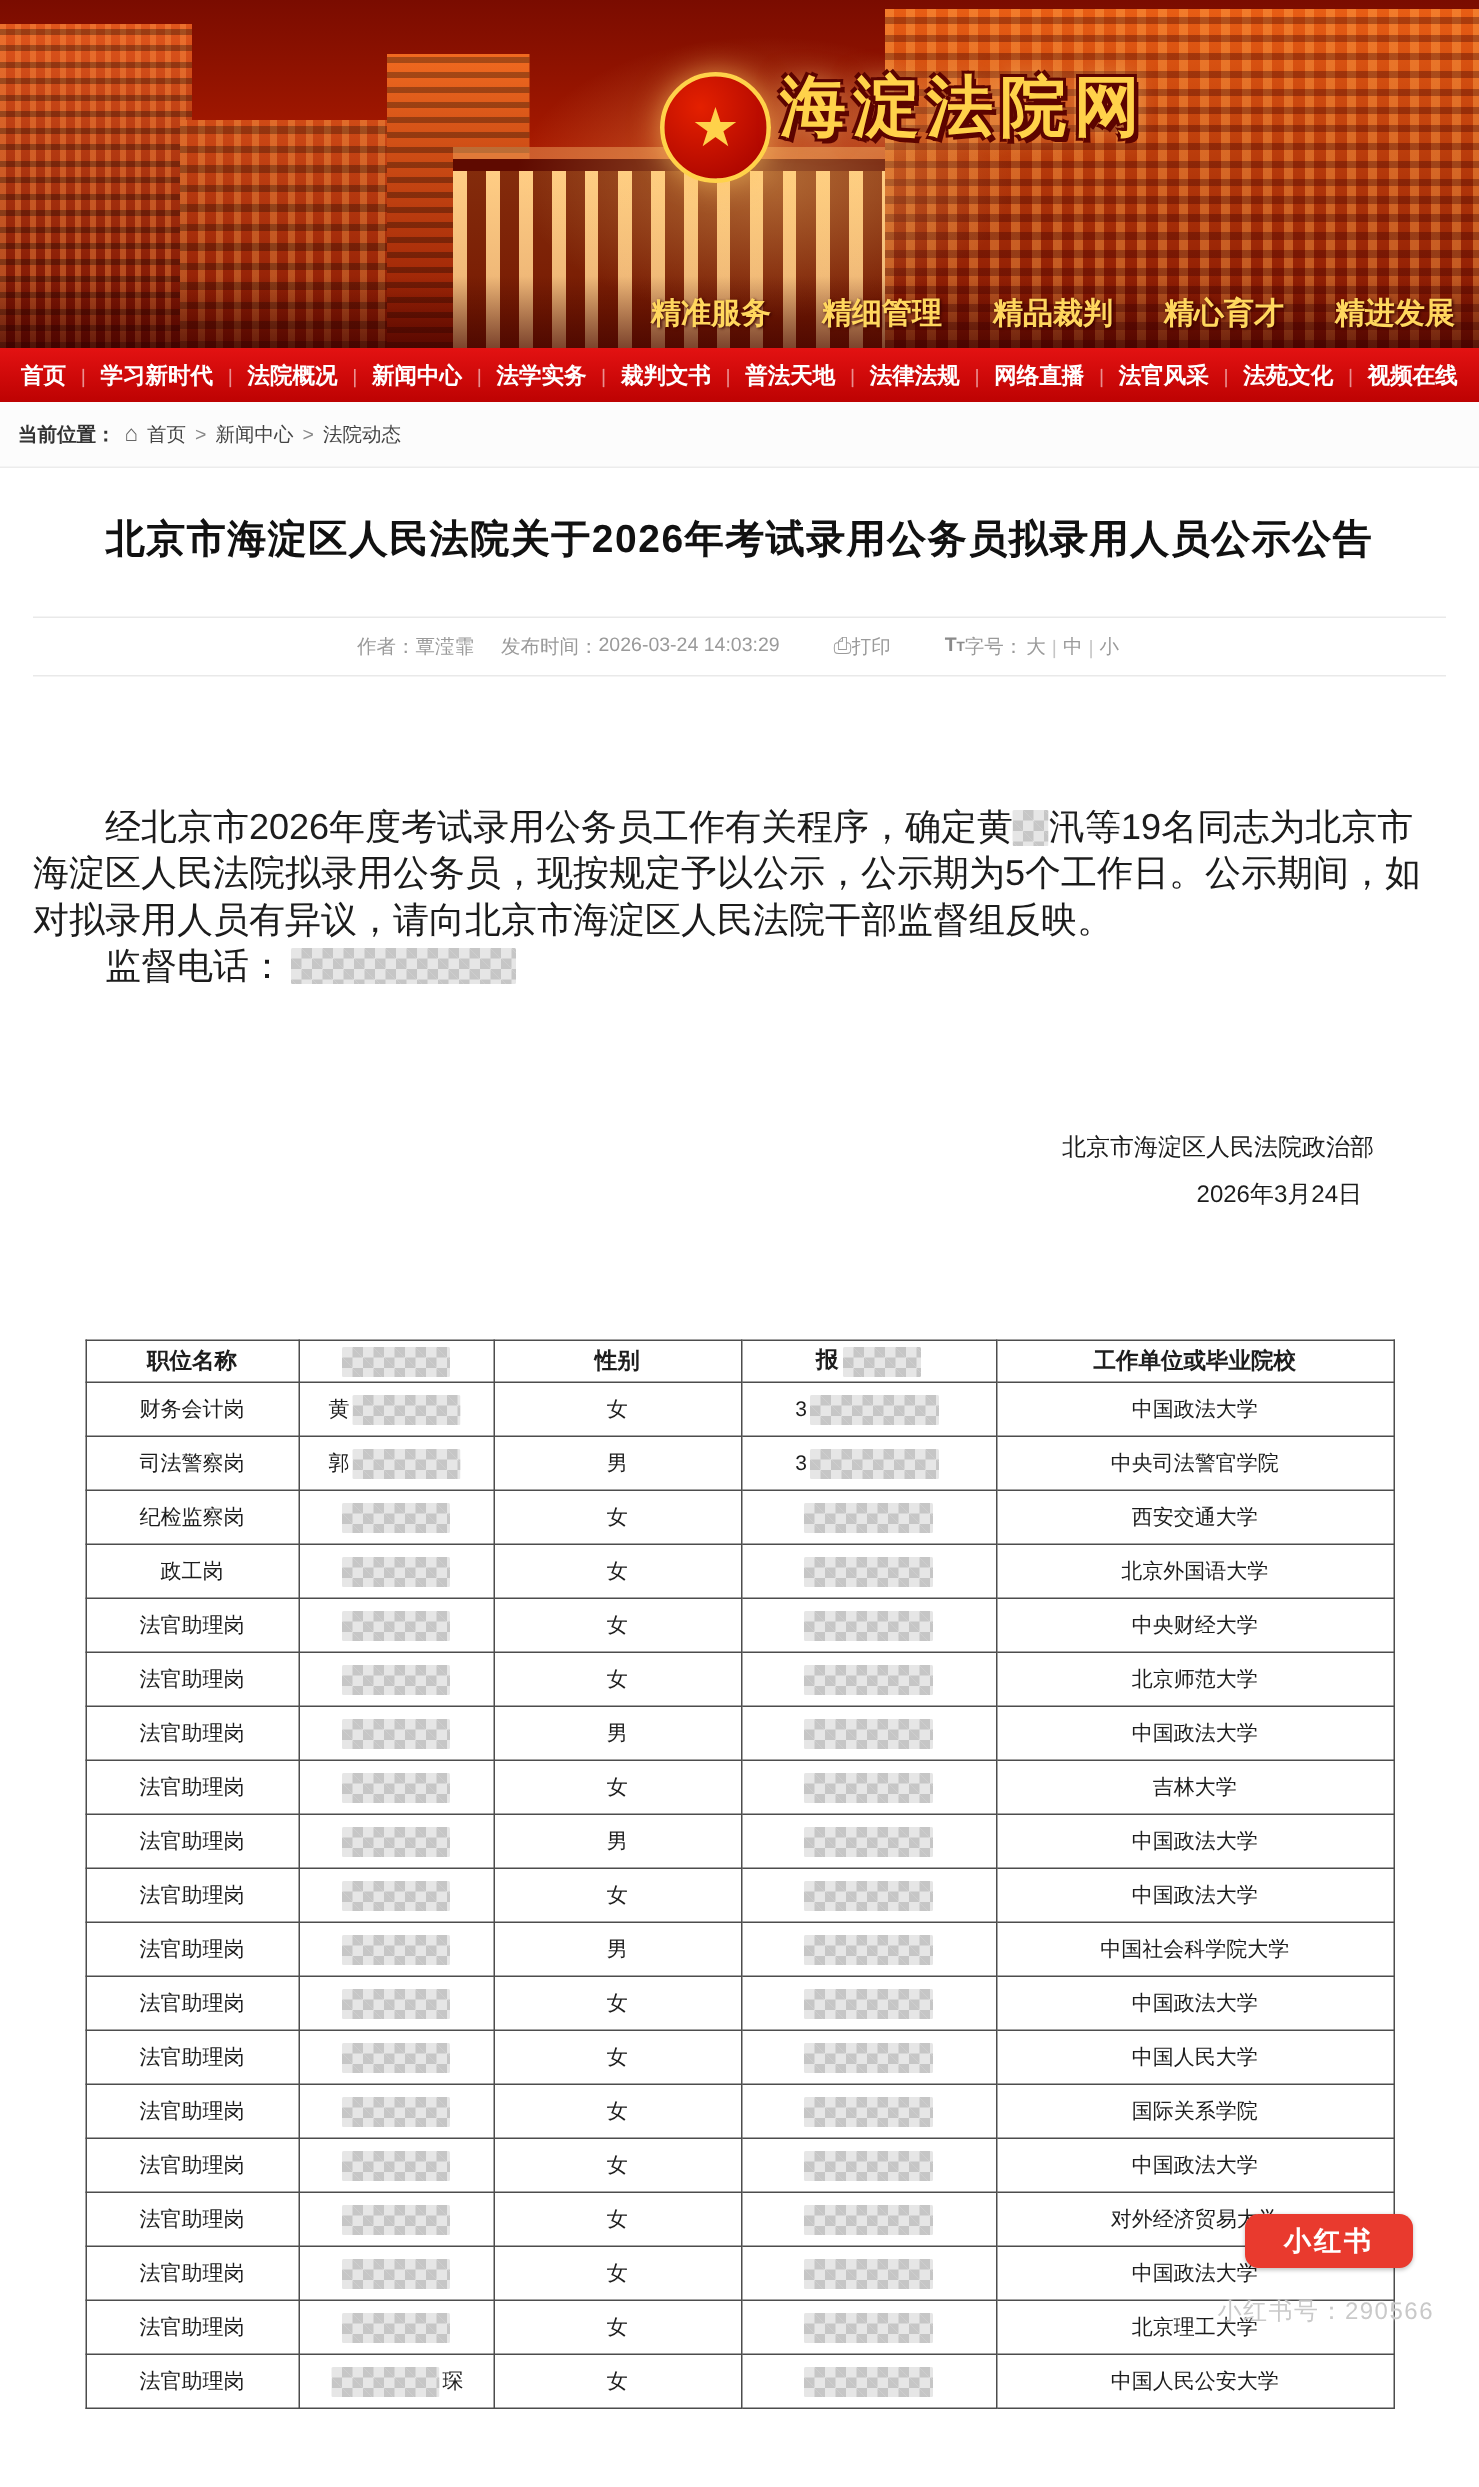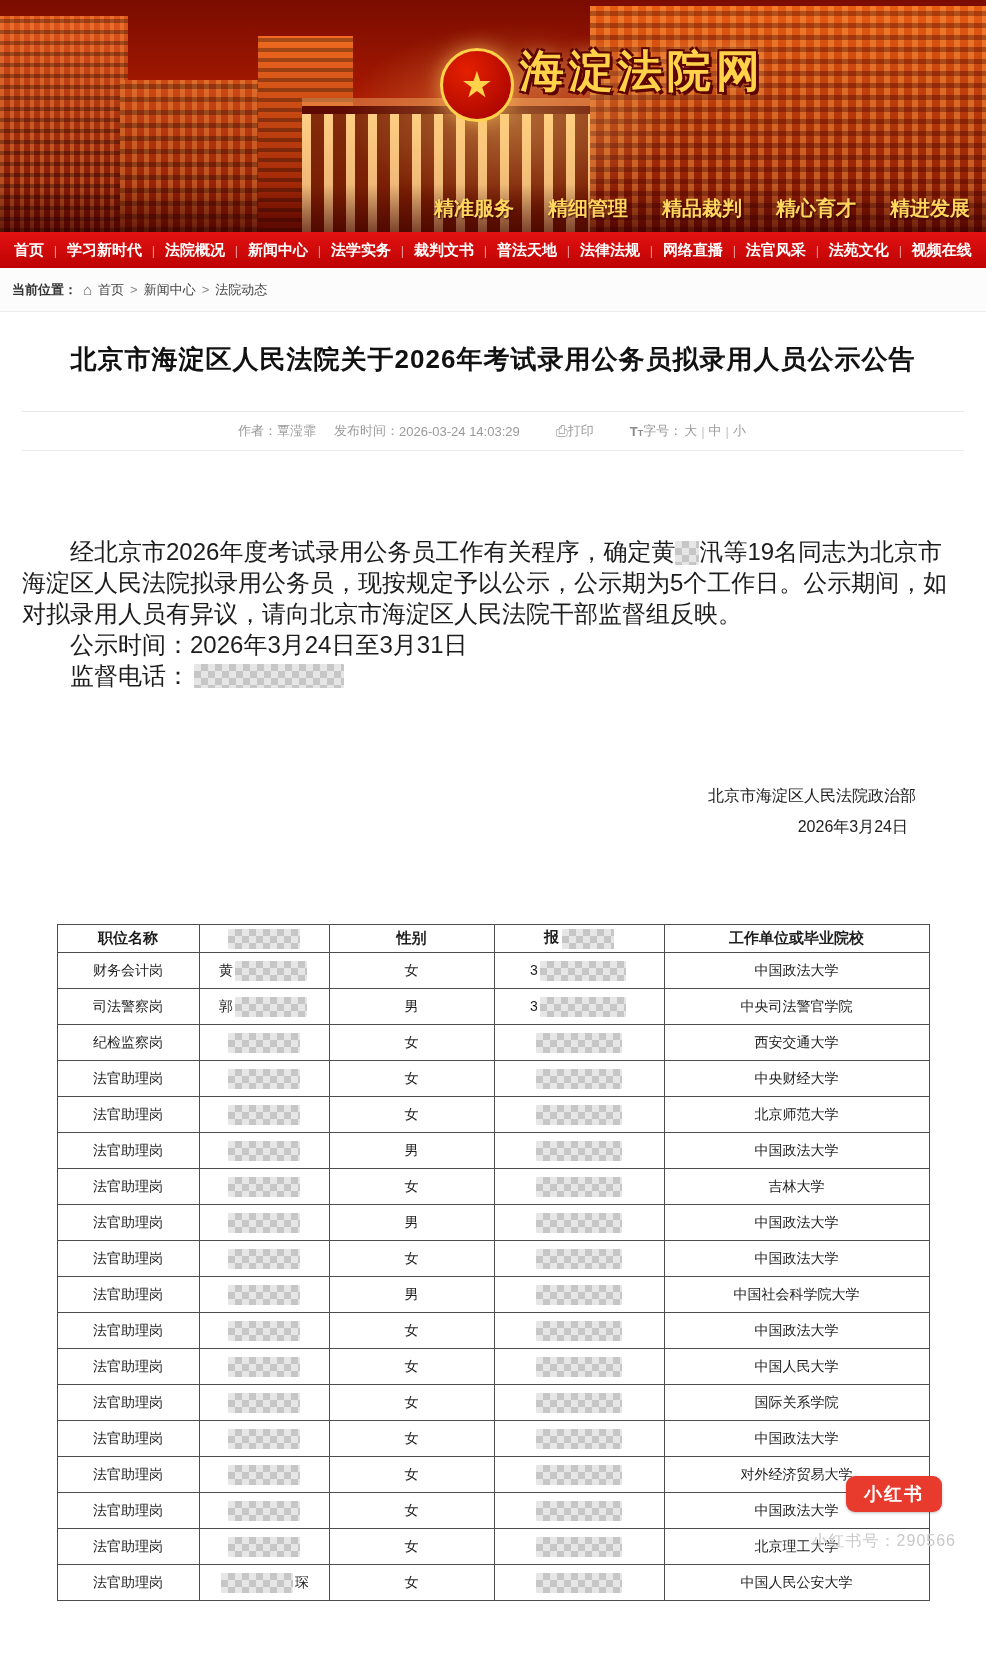--- a/index.html
+++ b/index.html
@@ -31,21 +31,21 @@
   .breadcrumb{display:flex;align-items:center;gap:6px;height:44px;padding:0 12px;background:#fcfcfc;border-bottom:1px solid #ececec;font-size:13px;color:#444}
   .crumb-label{font-weight:bold;color:#333}
   .home-icon{color:#666;font-size:15px;line-height:1}
   .crumb-item{color:#444;text-decoration:none;cursor:pointer}
   .crumb-sep{color:#888}
 
   
   .content{padding:30px 22px 0}
   .title{font-size:26px;font-weight:bold;text-align:center;color:#111;margin-bottom:34px;letter-spacing:1px}
   .meta{display:flex;align-items:center;justify-content:center;gap:8px;padding:10px 0;border-top:1px solid #e9e9e9;border-bottom:1px solid #e9e9e9;color:#9a9a9a;font-size:13px;margin-bottom:85px}
-  .grp{display:inline-flex;align-items:center;gap:0}
+  .grp{display:inline-flex;align-items:flex-start;gap:0}
   .time-grp{margin-left:10px}
   .print-btn{margin-left:28px;cursor:pointer}
   .print-icon{font-size:15px}
   .font-ctrl{margin-left:28px}
   .tt{font-weight:bold;color:#8a8a8a}
   .tt small{font-size:9px}
   .size-btn{cursor:pointer;color:#9a9a9a;text-decoration:none;padding:0 2px}
   .size-sep{color:#c5c5c5}
   .para{font-size:24px;line-height:31px;color:#1c1c1c;text-indent:2em}
   .sig{font-size:16px;color:#1c1c1c;text-align:right;padding-right:48px}
@@ -64,21 +64,21 @@
                      linear-gradient(45deg,#c6c6c6 25%,transparent 25%,transparent 75%,#c6c6c6 75%);
     background-size:14px 14px;background-position:0 0,7px 7px}
   .m-inline{width:24px;height:24px;vertical-align:-5px}
   .m-phone{width:150px;height:24px;margin-left:4px;vertical-align:-4px}
   .m-hdr{width:72px;height:20px}
   .m-hdr-narrow{width:52px;margin-left:3px}
   .m-name{width:72px;height:20px;margin:0 2px}
   .m-id{width:86px;height:20px;margin:0 2px}
 
   
-  .wm-badge{position:absolute;top:1476px;right:44px;width:96px;height:36px;background:#e93a2e;border-radius:9px;color:#fff;font-size:18px;font-weight:bold;display:flex;align-items:center;justify-content:center;letter-spacing:2px;z-index:5;box-shadow:0 1px 3px rgba(0,0,0,.25)}
+  .wm-badge{position:absolute;top:1476px;right:44px;width:112px;height:36px;background:#e93a2e;border-radius:9px;color:#fff;font-size:18px;font-weight:bold;display:flex;align-items:center;justify-content:center;letter-spacing:2px;z-index:5;box-shadow:0 1px 3px rgba(0,0,0,.25)}
   .wm-id{position:absolute;top:1531px;right:30px;color:#c9c9c9;font-size:16px;letter-spacing:1px;z-index:5;text-shadow:0 0 2px rgba(255,255,255,.8)}
 </style>
 </head>
 <body>
 
 <div class="page">
 
   <header class="hero">
     <div class="bld bld-l1"></div>
     <div class="bld bld-l2"></div>
@@ -160,21 +160,20 @@
             <a class="size-btn">大</a>
             <span class="size-sep">|</span>
             <a class="size-btn">中</a>
             <span class="size-sep">|</span>
             <a class="size-btn">小</a>
           </span>
       </span>
     </div>
 
     <p class="para"><span>经北京市2026年度考试录用公务员工作有关程序，确定黄</span><span class="mosaic m-inline"></span><span>汛等19名同志为北京市海淀区人民法院拟录用公务员，现按规定予以公示，公示期为5个工作日。公示期间，如对拟录用人员有异议，请向北京市海淀区人民法院干部监督组反映。</span></p>
-    <p class="para">公示时间：2026年3月24日至3月31日</p>
     <p class="para"><span>监督电话：</span><span class="mosaic m-phone"></span></p>
 
     <p class="sig sig-org">北京市海淀区人民法院政治部</p>
     <p class="sig sig-date">2026年3月24日</p>
 
     <table class="recruit-table">
       <colgroup>
         <col style="width:142px">
           <col style="width:130px">
           <col style="width:165px">
@@ -206,20 +205,27 @@
             <td>中央司法警官学院</td>
           </tr>
           <tr>
             <td>纪检监察岗</td>
             <td><span class="mosaic m-name"></span></td>
             <td>女</td>
             <td><span class="mosaic m-id"></span></td>
             <td>西安交通大学</td>
           </tr>
           <tr>
+            <td>政工岗</td>
+            <td><span class="mosaic m-name"></span></td>
+            <td>女</td>
+            <td><span class="mosaic m-id"></span></td>
+            <td>北京外国语大学</td>
+          </tr>
+          <tr>
             <td>法官助理岗</td>
             <td><span class="mosaic m-name"></span></td>
             <td>女</td>
             <td><span class="mosaic m-id"></span></td>
             <td>中央财经大学</td>
           </tr>
           <tr>
             <td>法官助理岗</td>
             <td><span class="mosaic m-name"></span></td>
             <td>女</td>

